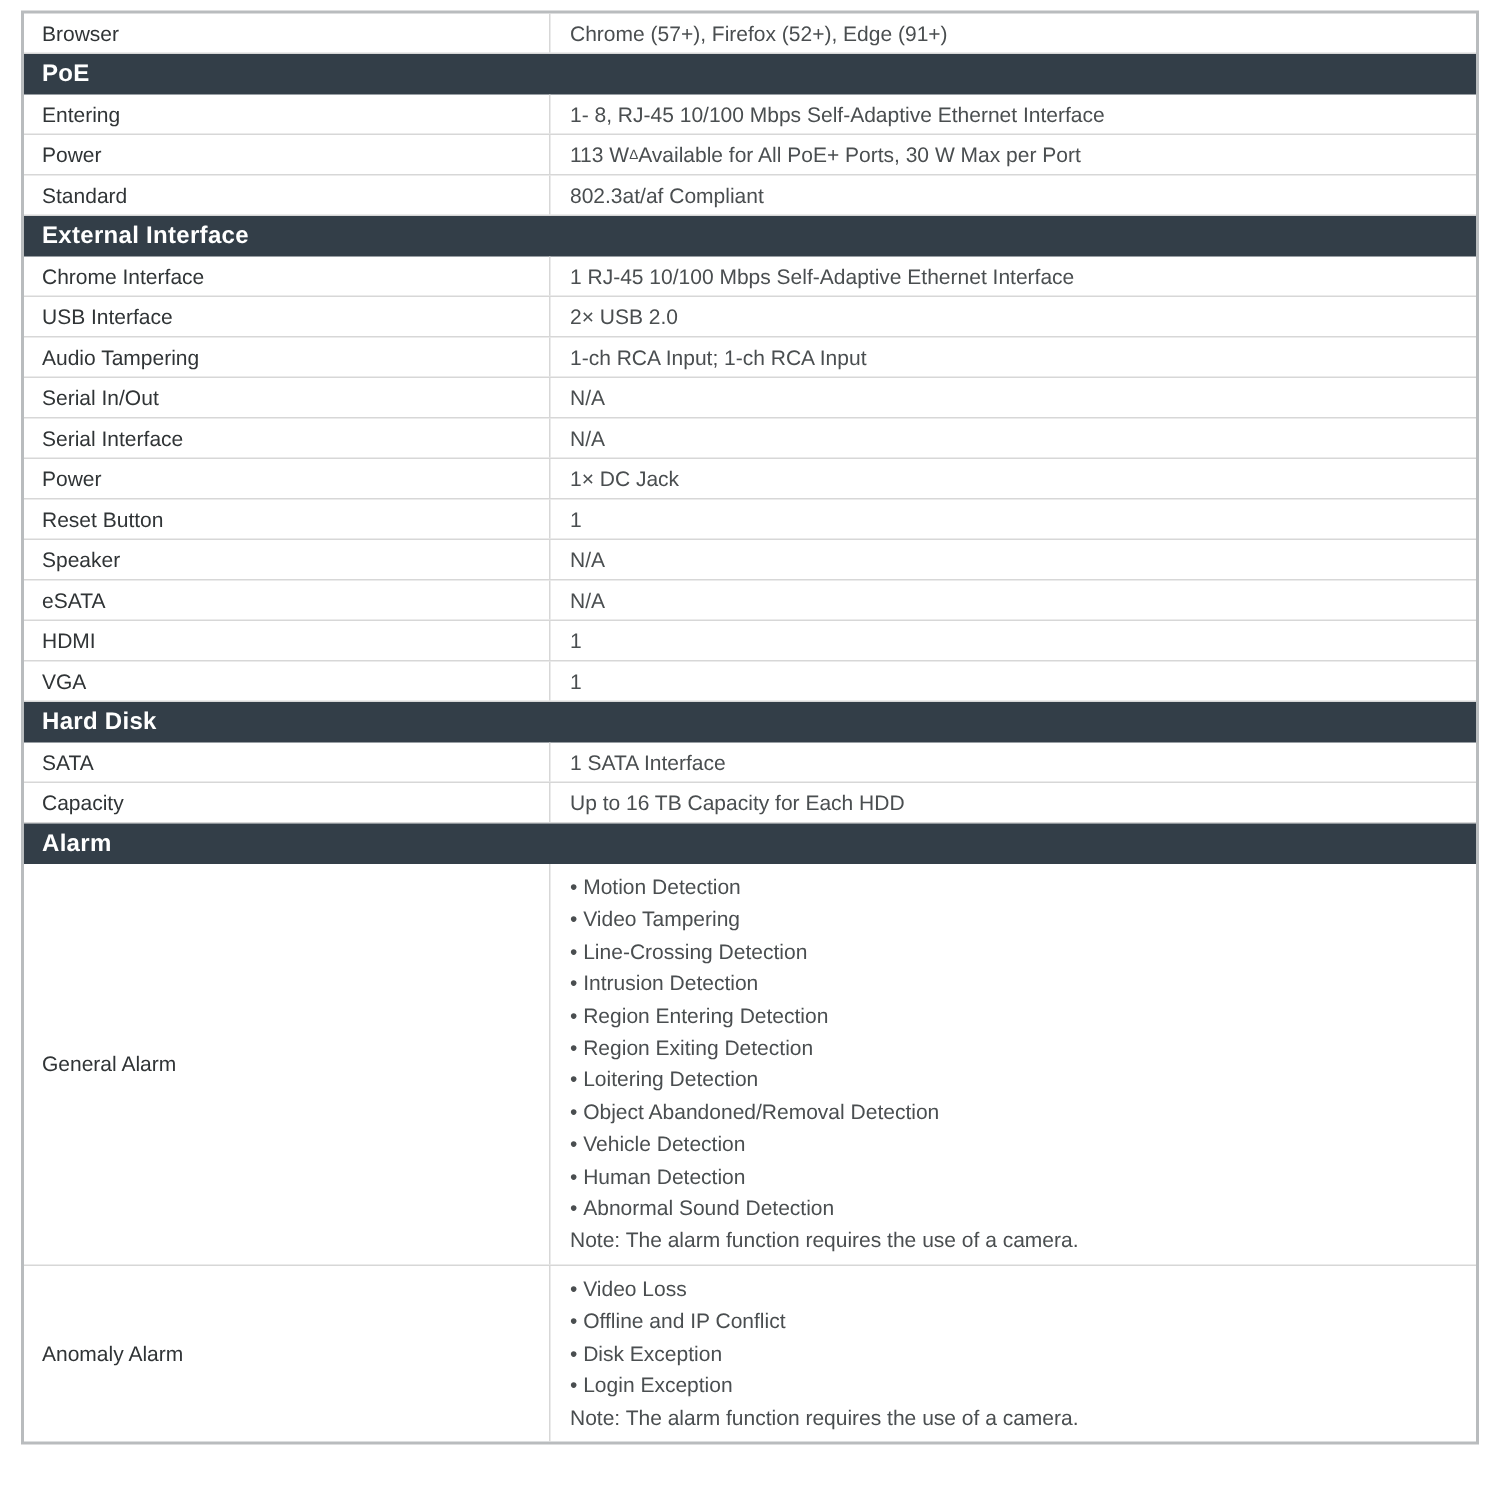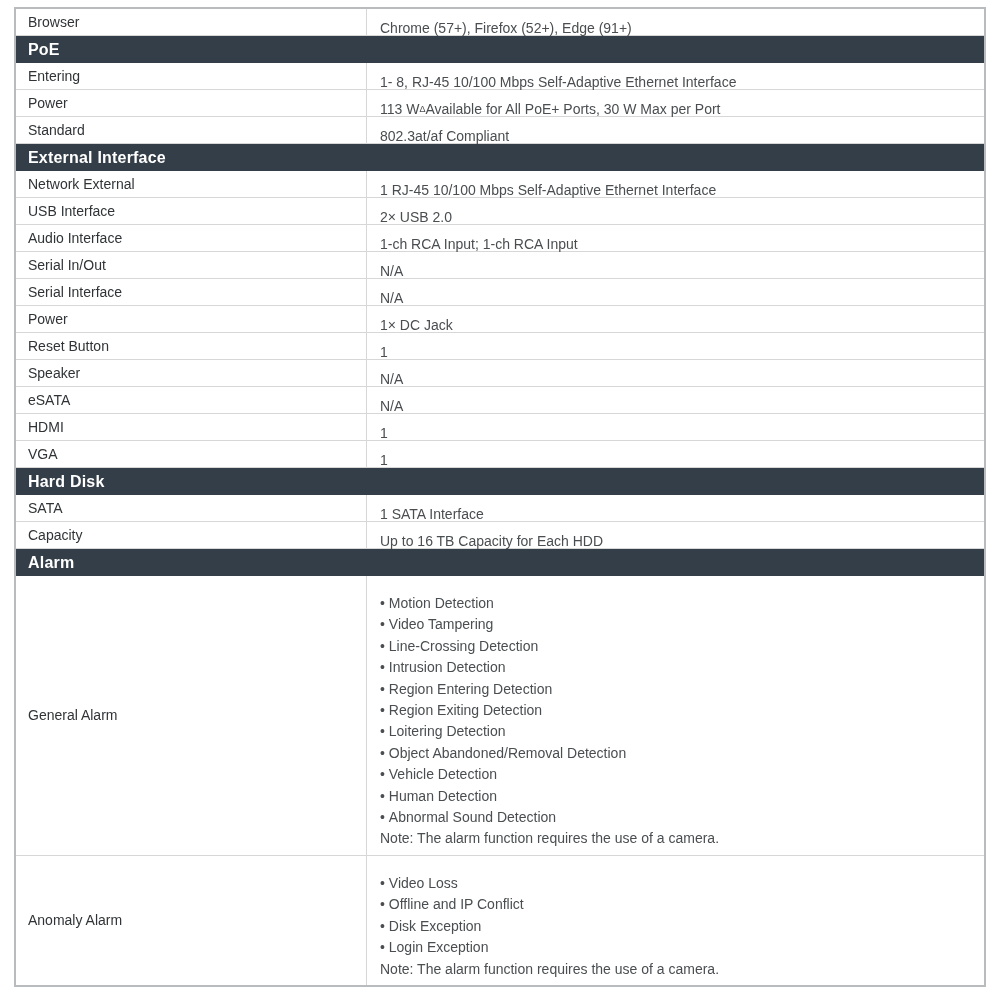--- a/index.html
+++ b/index.html
@@ -50,21 +50,20 @@
     font-size: 14px;
     color: #303436;
   }
   .cell-value {
     flex: 1;
     display: flex;
     align-items: center;
     padding-left: 13px;
     font-size: 14px;
     color: #4a4e50;
-    margin-top: 12px;
   }
   .spec-row.tall { height: auto; }
   .spec-row.tall .cell-value {
     display: block;
     padding-top: 5px;
     padding-bottom: 5px;
     line-height: 21.4px;
   }
   .bullet-item::before { content: "\2022\00a0"; }
   .note-line { }
@@ -97,29 +96,29 @@
         <span> Available for All PoE+ Ports, 30 W Max per Port</span>
       </div>
   </div>
   <div class="spec-row">
     <div class="cell-label">Standard</div>
     <div class="cell-value">802.3at/af Compliant</div>
   </div>
 
   <div class="section-header">External Interface</div>
   <div class="spec-row">
-    <div class="cell-label">Network External</div>
+    <div class="cell-label">Chrome Interface</div>
     <div class="cell-value">1 RJ-45 10/100 Mbps Self-Adaptive Ethernet Interface</div>
   </div>
   <div class="spec-row">
     <div class="cell-label">USB Interface</div>
     <div class="cell-value">2× USB 2.0</div>
   </div>
   <div class="spec-row">
-    <div class="cell-label">Audio Interface</div>
+    <div class="cell-label">Audio Tampering</div>
     <div class="cell-value">1-ch RCA Input; 1-ch RCA Input</div>
   </div>
   <div class="spec-row">
     <div class="cell-label">Serial In/Out</div>
     <div class="cell-value">N/A</div>
   </div>
   <div class="spec-row">
     <div class="cell-label">Serial Interface</div>
     <div class="cell-value">N/A</div>
   </div>

